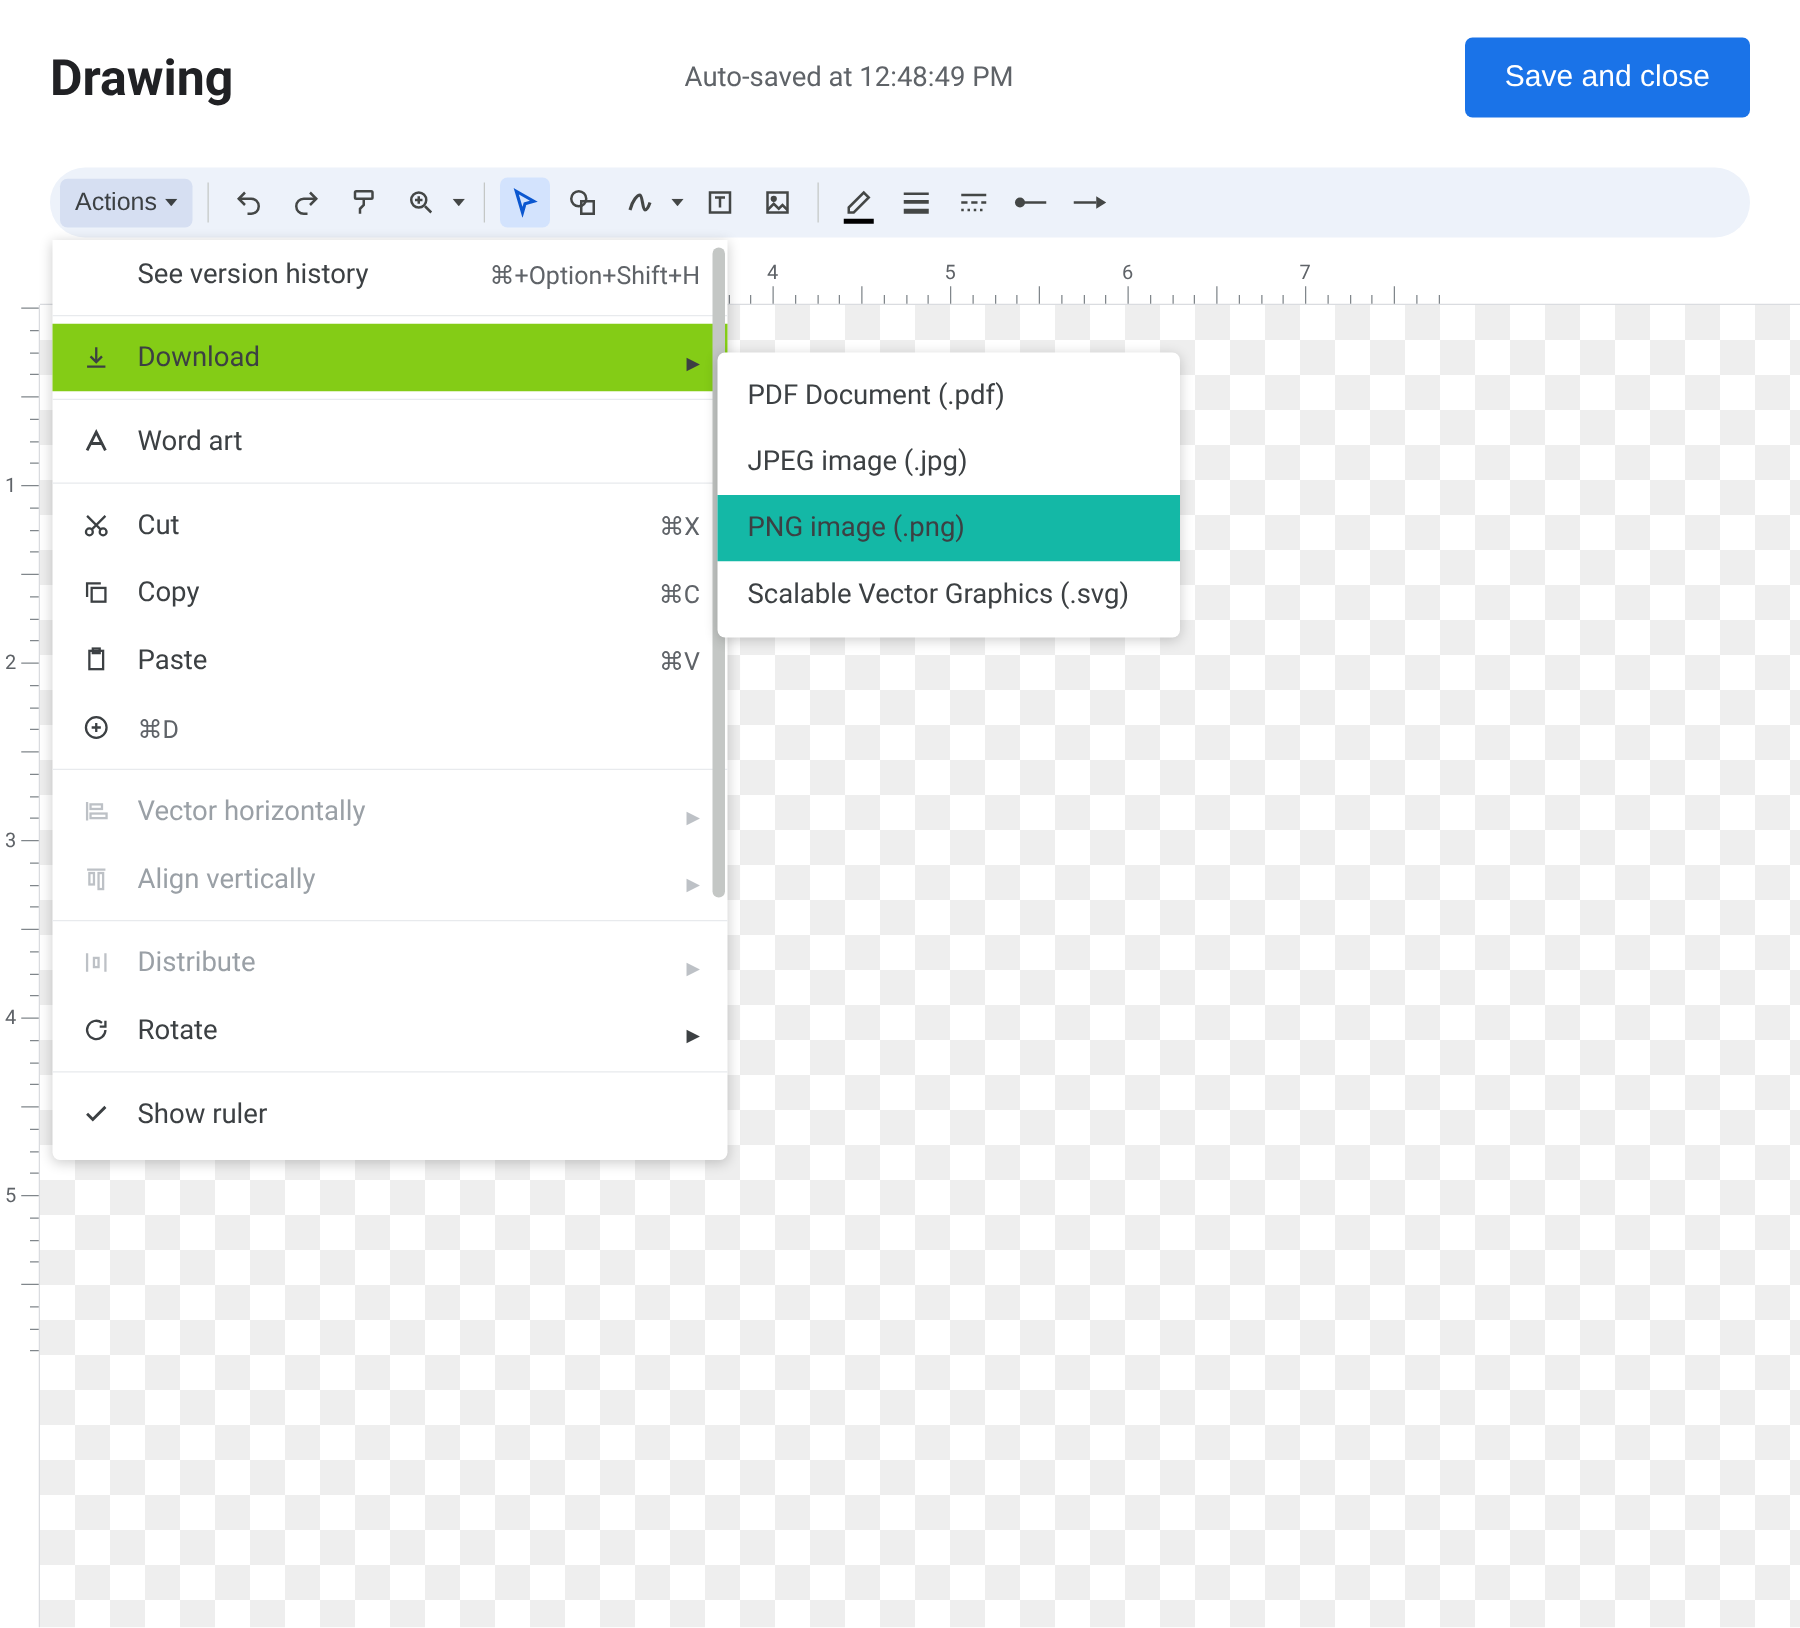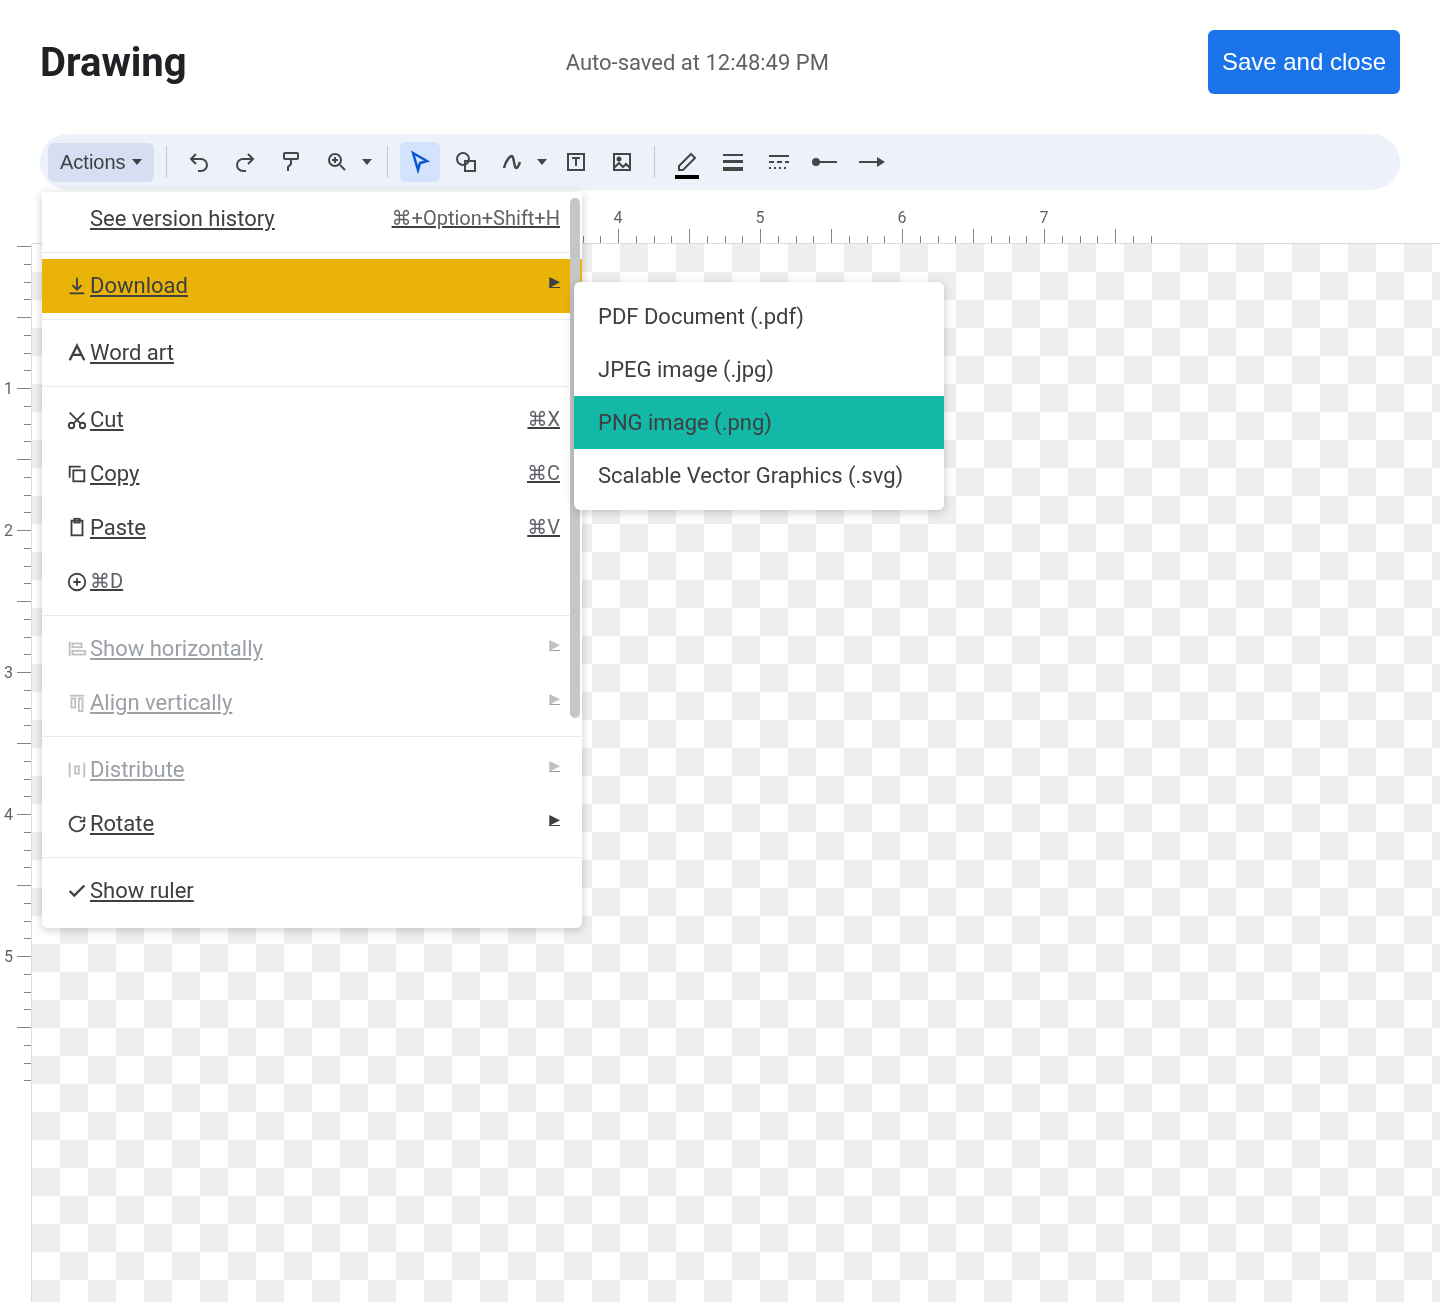--- a/index.html
+++ b/index.html
@@ -24,21 +24,21 @@
   }
   .autosave {
     font-size: 22px;
     color: #5f6368;
   }
   .save-btn {
     background: #1a73e8;
     color: #fff;
     border: none;
     border-radius: 6px;
-    padding: 18px 14px;
+    padding: 18px 32px;
     font-size: 24px;
     font-weight: 500;
     cursor: pointer;
   }
   .toolbar {
     margin: 20px 40px 0 40px;
     height: 56px;
     background: #edf2fa;
     border-radius: 28px;
     display: flex;
@@ -188,28 +188,28 @@
     position: absolute;
     right: 2px;
     top: 6px;
     width: 10px;
     height: 520px;
     background: #c4c7c5;
     border-radius: 5px;
   }
   .menu-item {
     display: flex;
-    align-items: flex-start;
+    align-items: flex-end;
     padding: 14px 22px;
     font-size: 22px;
     color: #3c4043;
     cursor: pointer;
-    text-decoration: underline;
-  }
-  .menu-item.highlight { background: #eab308; }
+    gap: 20px;
+  }
+  .menu-item.highlight { background: #84cc16; }
   .menu-item.disabled { color: #9aa0a6; cursor: default; }
   .menu-item .mi-icon {
     width: 26px;
     height: 26px;
     display: flex;
     align-items: center;
     justify-content: center;
     flex-shrink: 0;
   }
   .menu-item .mi-label { flex: 1; }
@@ -546,21 +546,21 @@
   </div>
   <div class="menu-divider"></div>
   <div class="menu-item disabled">
     <span class="mi-icon">
       <svg width="22" height="22" viewBox="0 0 24 24" fill="none" stroke="#bdc1c6" stroke-width="2">
           <path d="M4 4v16"></path>
           <rect x="7" y="6" width="10" height="4"></rect>
           <rect x="7" y="14" width="14" height="4"></rect>
         </svg>
     </span>
-    <span class="mi-label">Show horizontally</span>
+    <span class="mi-label">Vector horizontally</span>
     <span class="mi-arrow">▶</span>
   </div>
   <div class="menu-item disabled">
     <span class="mi-icon">
       <svg width="22" height="22" viewBox="0 0 24 24" fill="none" stroke="#bdc1c6" stroke-width="2">
           <path d="M4 4h16"></path>
           <rect x="6" y="7" width="4" height="10"></rect>
           <rect x="14" y="7" width="4" height="14"></rect>
         </svg>
     </span>

